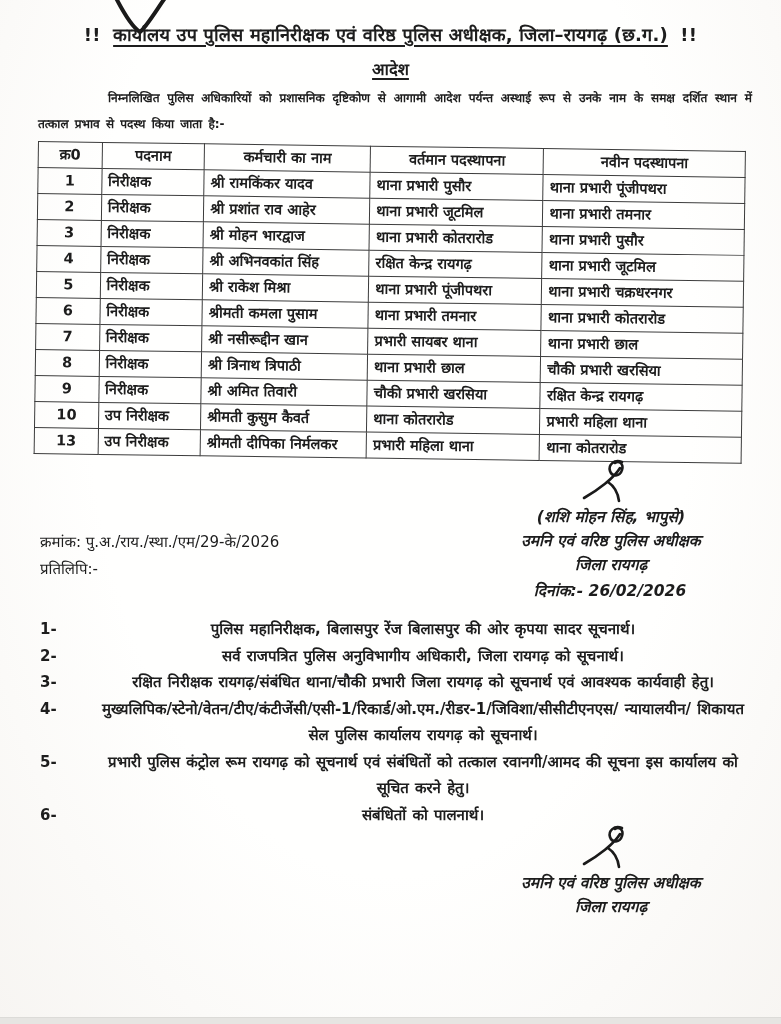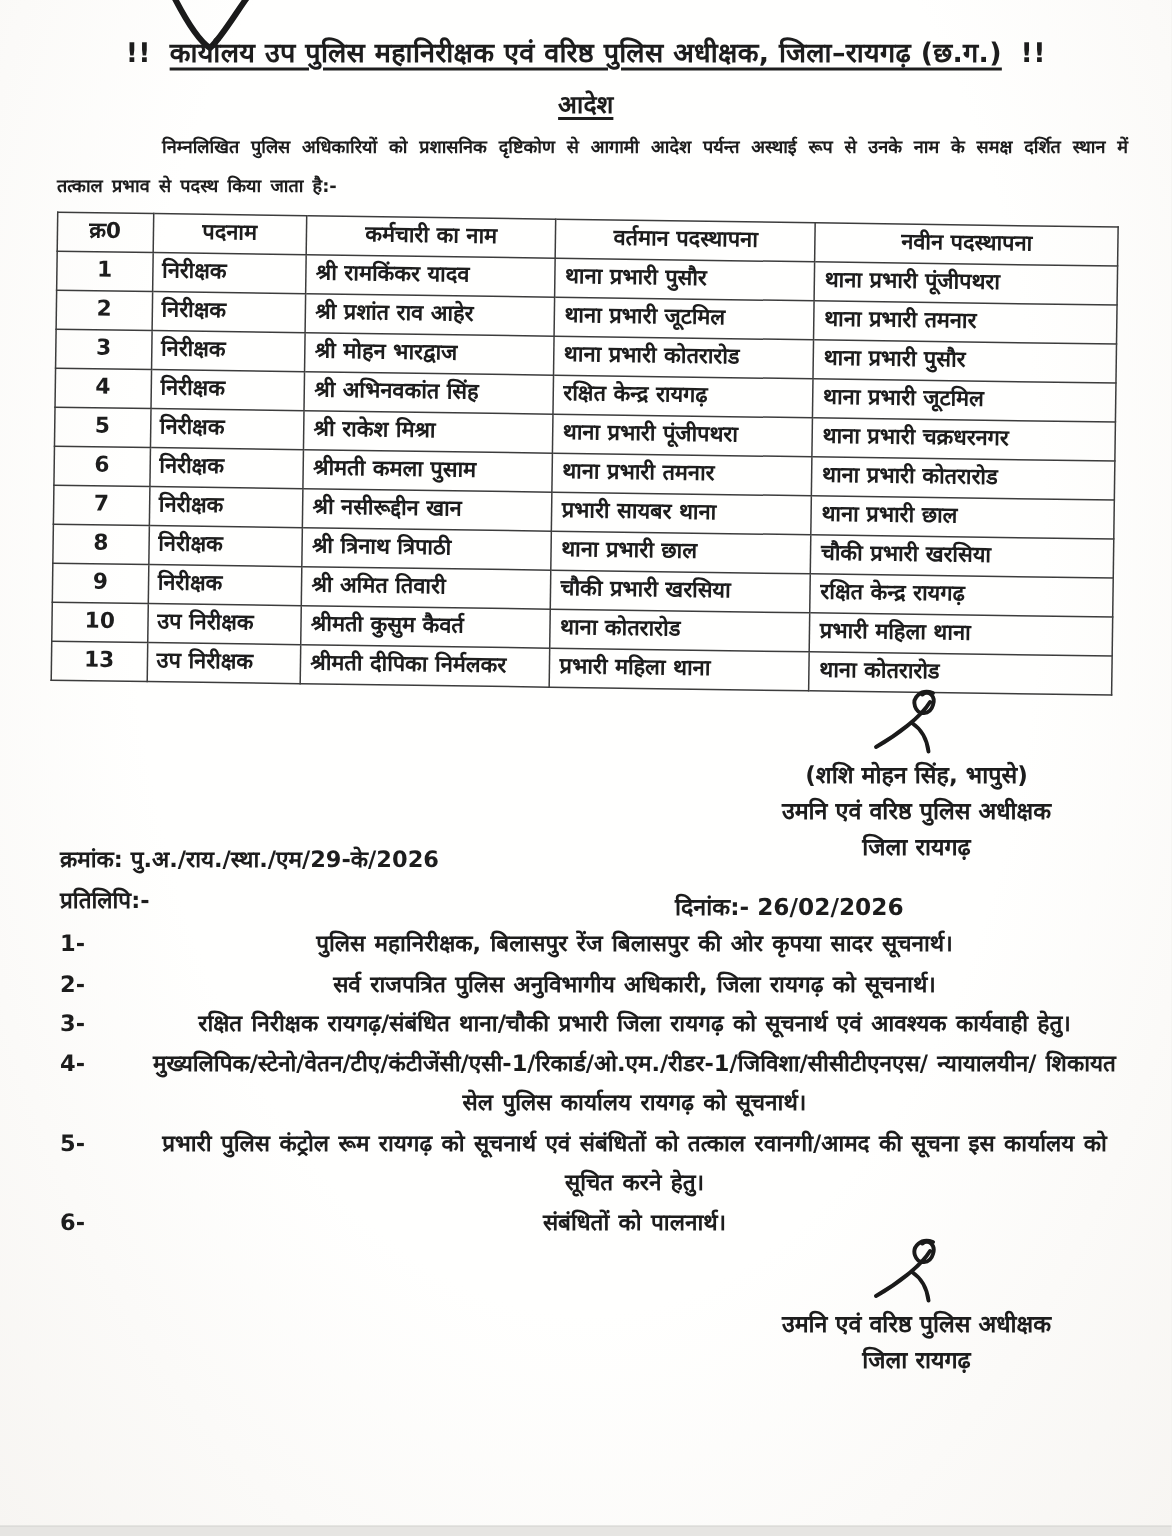--- a/index.html
+++ b/index.html
@@ -59,29 +59,29 @@
   table.transfer th { text-align:center; height:26px; font-weight:bold; }
   table.transfer td { height:24px; }
   table.transfer td:first-child { text-align:center; }
   col.c-sn   { width:9%; }
   col.c-post { width:14.5%; }
   col.c-name { width:23.5%; }
   col.c-cur  { width:24.5%; }
   col.c-new  { width:28.5%; }
   .sign-block {
     position:absolute; width:322px; left:450px;
-    text-align:center; font-size:15.5px; font-weight:bold; line-height:24px;
+    text-align:center; font-size:15.5px; font-weight:bold; line-height:24px;font-style:italic;
   }
   .sign-top { top:458px; }
   .sign-bottom { top:824px; }
   .sign-block svg { display:block; margin:0 auto 1px auto; }
-  .date-line { text-align:left; padding-right:2px; margin-top:16px; }
+  .date-line { text-align:center; padding-right:2px; margin-top:2px; }
   .ref-block {
-    position:absolute; left:40px; top:560px; width:520px;
-    font-size:15px; font-weight:bold; line-height:27px;
+    position:absolute; left:40px; top:529px; width:520px;
+    font-size:15px; font-weight:normal; line-height:27px;
   }
   .copy-line { display:flex; }
   .copy-note { margin-left:92px; }
   .copy-list {
     position:absolute; left:40px; top:616px; width:714px;
     font-size:15px; font-weight:bold; line-height:26.5px;
   }
   .copy-item { display:flex; }
   .copy-item .num { width:52px; flex:0 0 52px; }
   .copy-item .txt { flex:1; text-align:center; word-spacing:1px; }

